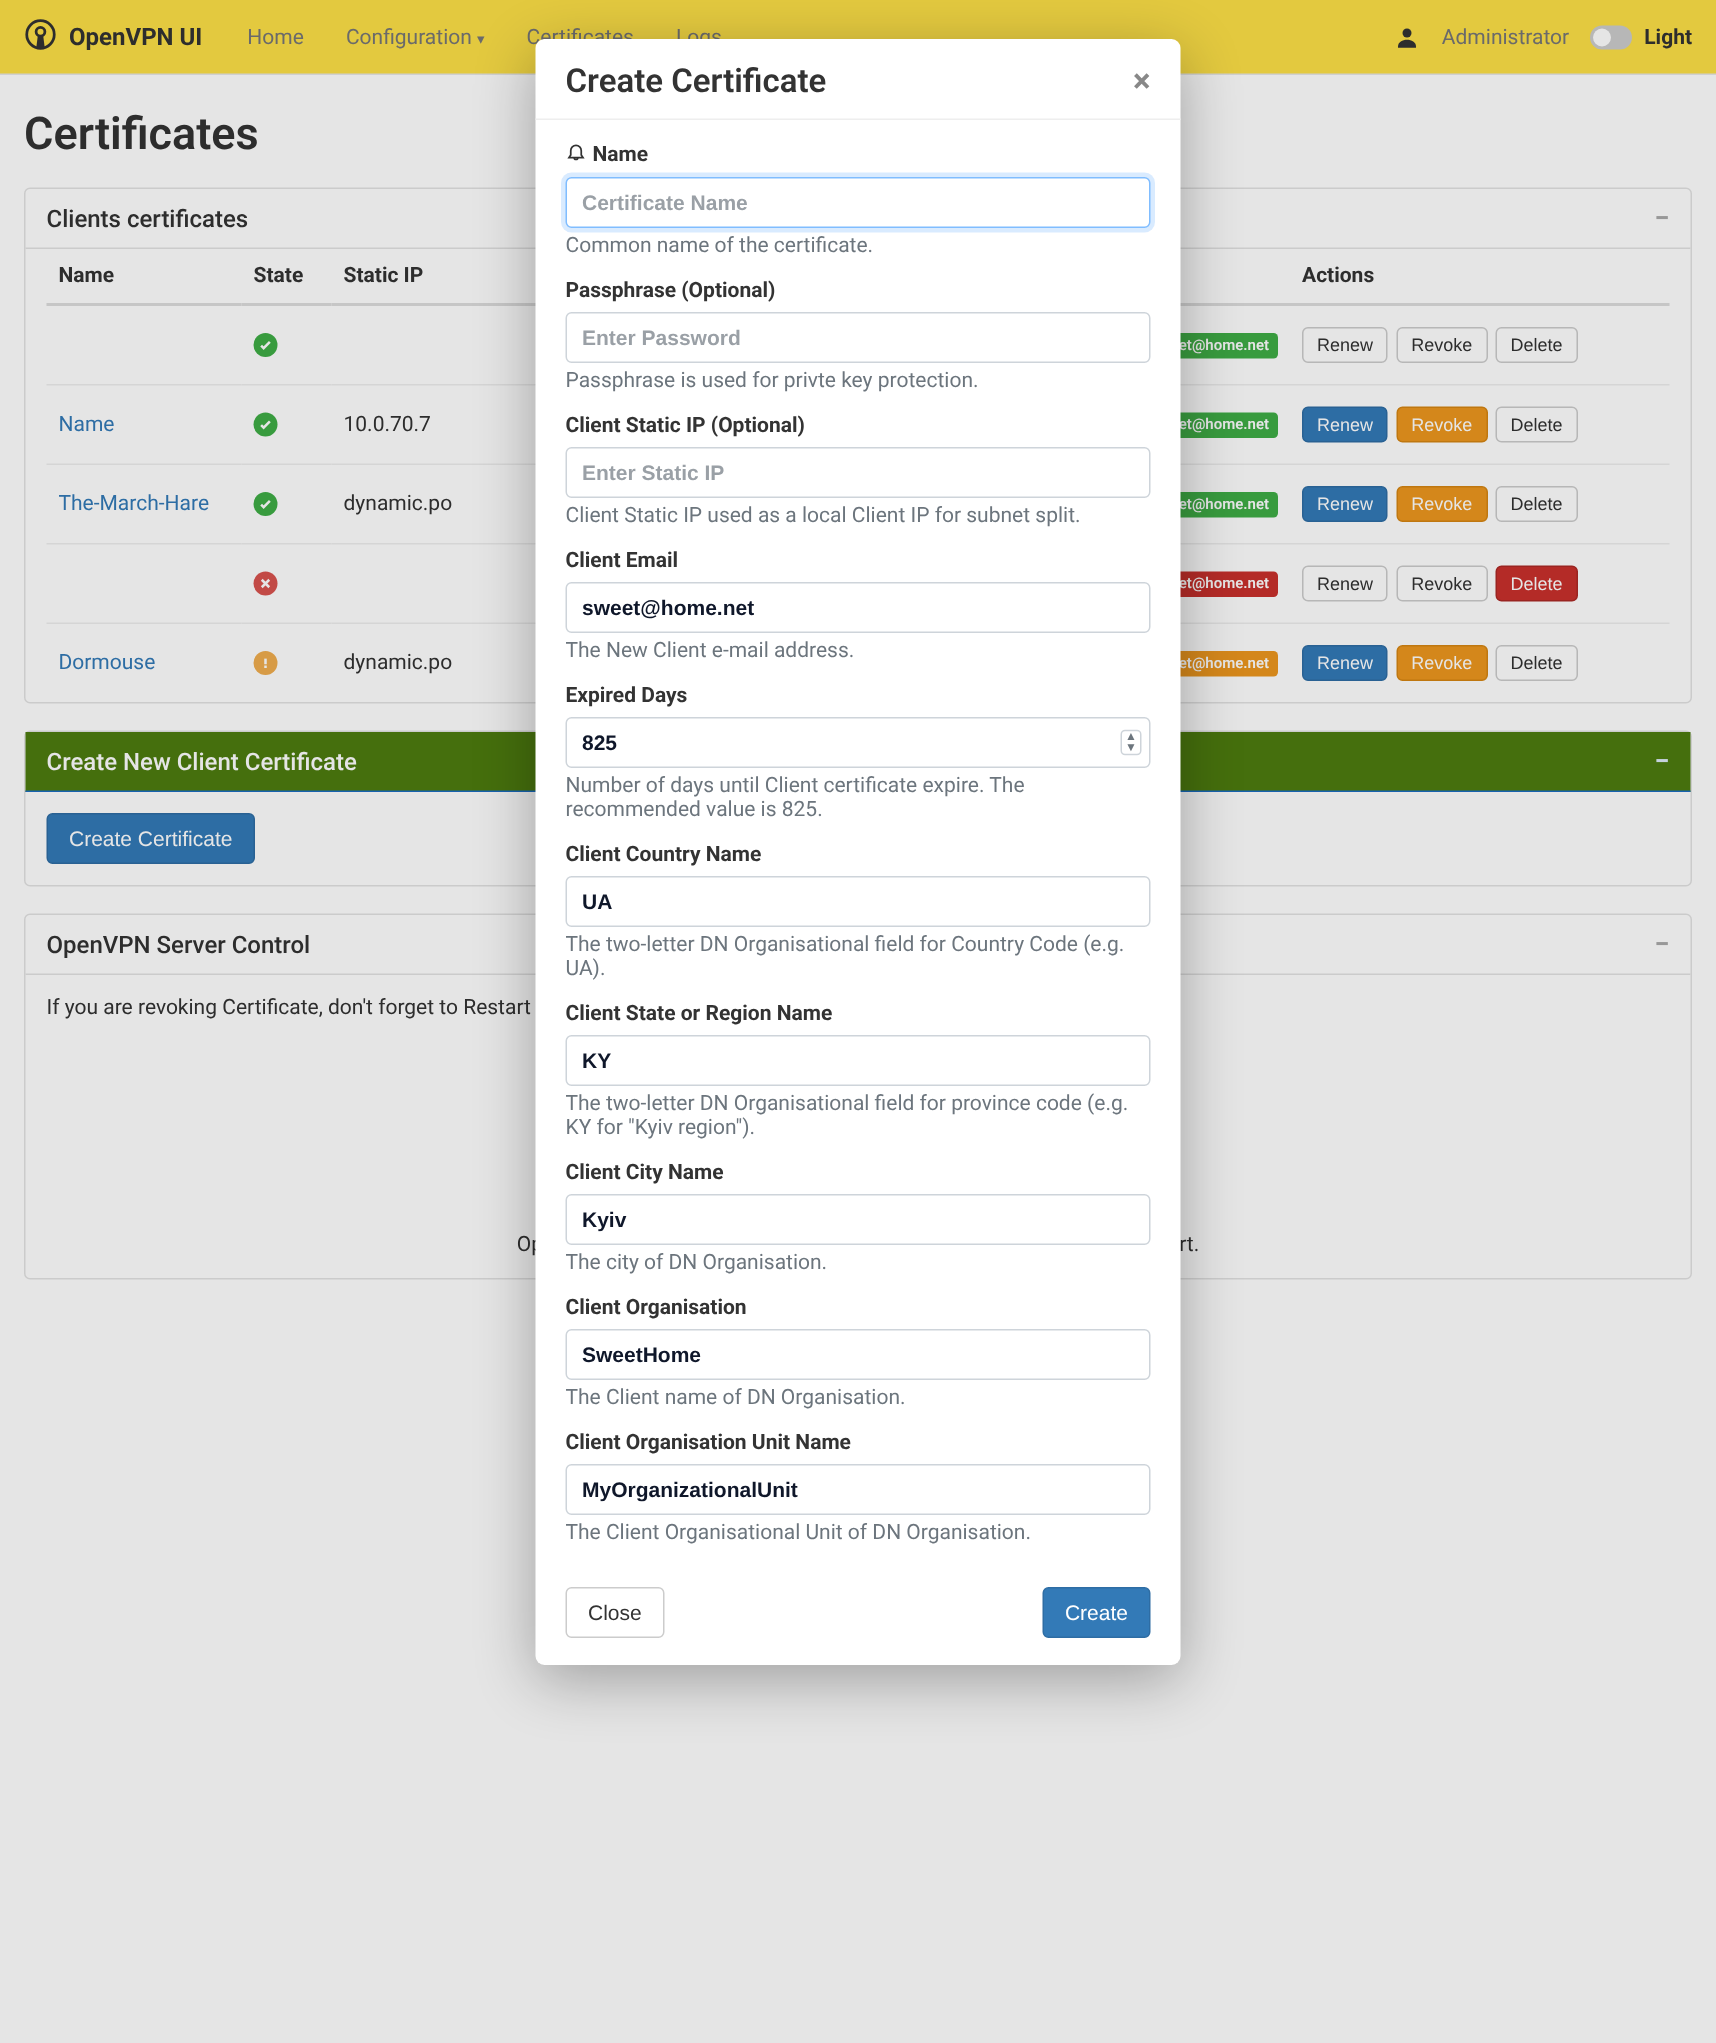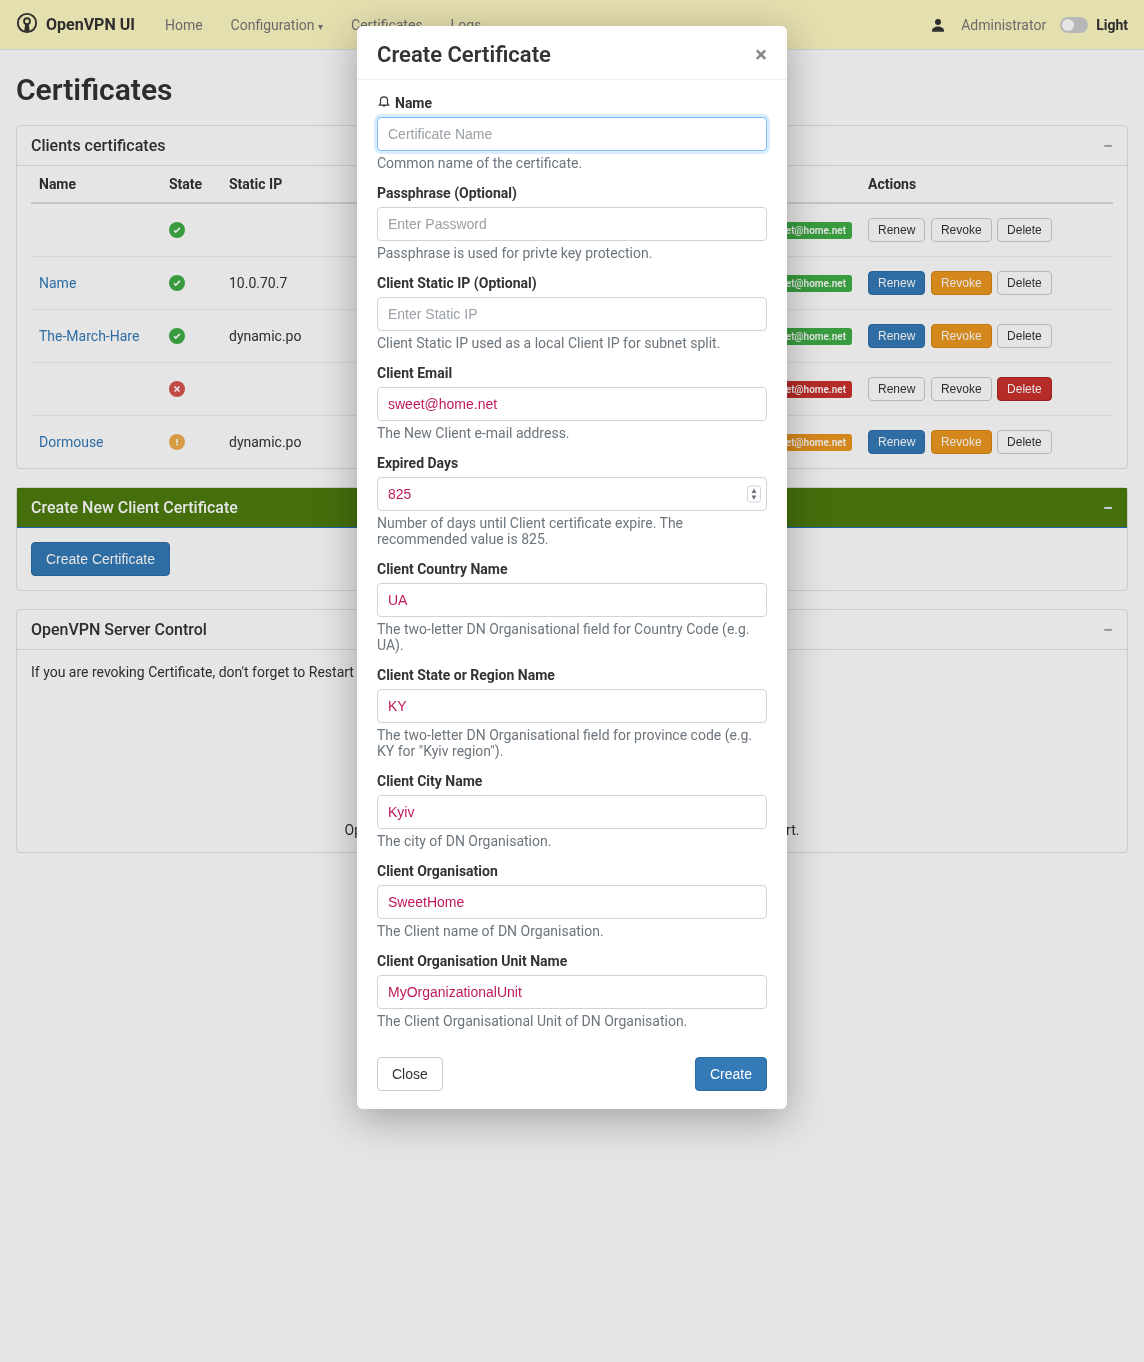--- a/index.html
+++ b/index.html
@@ -1,20 +1,20 @@
 <!DOCTYPE html>
 <html><head>
 <meta charset="utf-8">
 <style>
   * { box-sizing: border-box; }
   html, body { margin: 0; padding: 0; font-family: -apple-system, BlinkMacSystemFont, "Segoe UI", Roboto, "Helvetica Neue", Arial, sans-serif; font-size: 14px; color: #333; background: #fff; }
   a { color: #337ab7; text-decoration: none; }
 
   
-  .navbar { display: flex; align-items: center; padding: 0 16px; height: 50px; border-bottom: 1px solid #e7e7e7; background: #fef9c3; }
+  .navbar { display: flex; align-items: center; padding: 0 16px; height: 50px; border-bottom: 1px solid #e7e7e7; background: #fde047; }
   .navbar .brand { display: flex; align-items: center; font-weight: 700; margin-right: 18px; font-size: 16px; }
   .navbar .brand svg { margin-right: 8px; }
   .nav-links { display: flex; gap: 4px; }
   .nav-links .nav-item { padding: 14px 12px; color: #777; font-size: 14px; cursor: pointer; }
   .nav-spacer { flex: 1; }
   .nav-right { display: flex; align-items: center; gap: 14px; color: #777; }
   .user-icon { display: inline-flex; }
   .theme-toggle { display: flex; align-items: center; gap: 8px; }
   .switch { width: 28px; height: 16px; background: #ccc; border-radius: 8px; position: relative; }
   .switch .knob { position: absolute; left: 2px; top: 2px; width: 12px; height: 12px; background: #fff; border-radius: 50%; }
@@ -64,21 +64,21 @@
   .modal { position: absolute; top: 26px; left: 50%; transform: translateX(-50%); width: 430px; background: #fff; border-radius: 6px; box-shadow: 0 10px 40px rgba(0,0,0,0.3); z-index: 200; }
   .modal-header { display: flex; align-items: center; justify-content: space-between; padding: 16px 20px 12px 20px; border-bottom: 1px solid #eee; }
   .modal-title { font-size: 22px; font-weight: 600; }
   .modal-close { color: #888; font-size: 22px; cursor: pointer; font-weight: 700; line-height: 1; }
   .modal-body { padding: 14px 20px 4px 20px; }
   .modal-footer { padding: 10px 20px 18px 20px; display: flex; gap: 10px; }
   .modal-footer .spacer { flex: 1; }
 
   .form-group { margin-bottom: 14px; }
   .form-label { font-weight: 700; display: flex; align-items: center; gap: 4px; margin-bottom: 6px; }
-  .form-control { width: 100%; padding: 8px 10px; border: 1px solid #ced4da; border-radius: 4px; font-size: 14px; color: #be185d; background: #fff; }
+  .form-control { width: 100%; padding: 8px 10px; border: 1px solid #ced4da; border-radius: 4px; font-size: 14px; color: #0f172a; background: #fff; font-weight: bold; }
   .form-control.focused { border-color: #80bdff; box-shadow: 0 0 0 3px rgba(0,123,255,0.15); }
   .form-control::placeholder { color: #9aa0a6; }
   .form-help { color: #6c757d; font-size: 14px; margin-top: 4px; }
 
   .number-wrap { position: relative; }
   .number-steppers { position: absolute; right: 6px; top: 50%; transform: translateY(-50%); display: flex; flex-direction: column; gap: 1px; color: #6c757d; font-size: 8px; border: 1px solid #ced4da; border-radius: 3px; padding: 1px 2px; }
   .number-steppers span { line-height: 6px; cursor: pointer; }
 </style>
 </head>
 <body>

